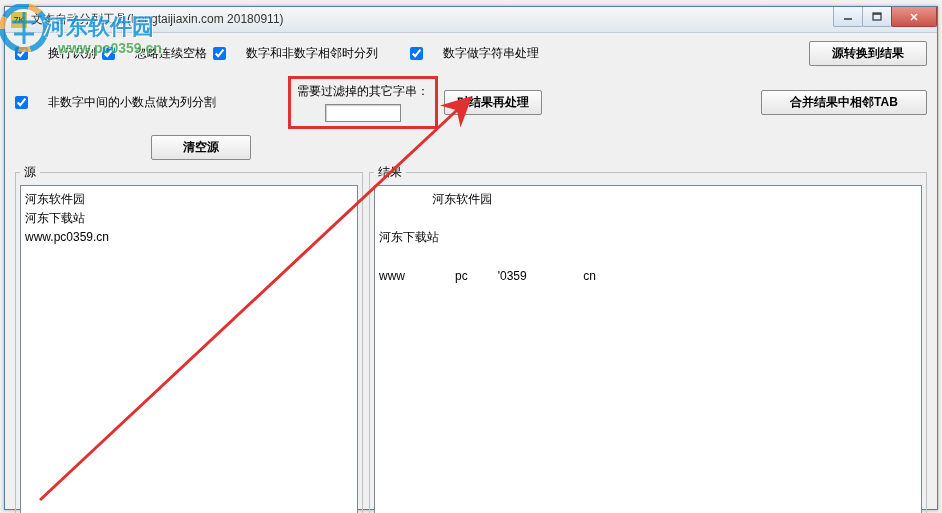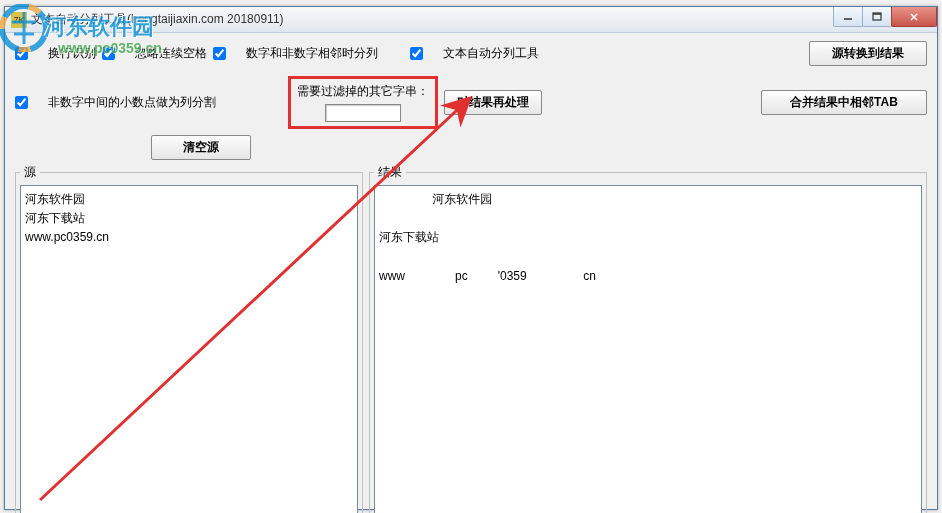--- a/index.html
+++ b/index.html
@@ -219,21 +219,21 @@
         <input type="checkbox" checked="" style="">
         <span>忽略连续空格</span>
       </label>
       <label class="cb-label">
         <input type="checkbox" checked="" style="">
         <span>数字和非数字相邻时分列</span>
       </label>
       <span style="width:20px"></span>
       <label class="cb-label">
         <input type="checkbox" checked="" style="">
-        <span>文本自动分列工具</span>
+        <span>数字做字符串处理</span>
       </label>
       <span style="flex:1"></span>
       <button class="btn" style="width:118px">源转换到结果</button>
     </div>
 
     <div class="row">
       <label class="cb-label">
         <input type="checkbox" checked="" style="">
         <span>非数字中间的小数点做为列分割</span>
       </label>

